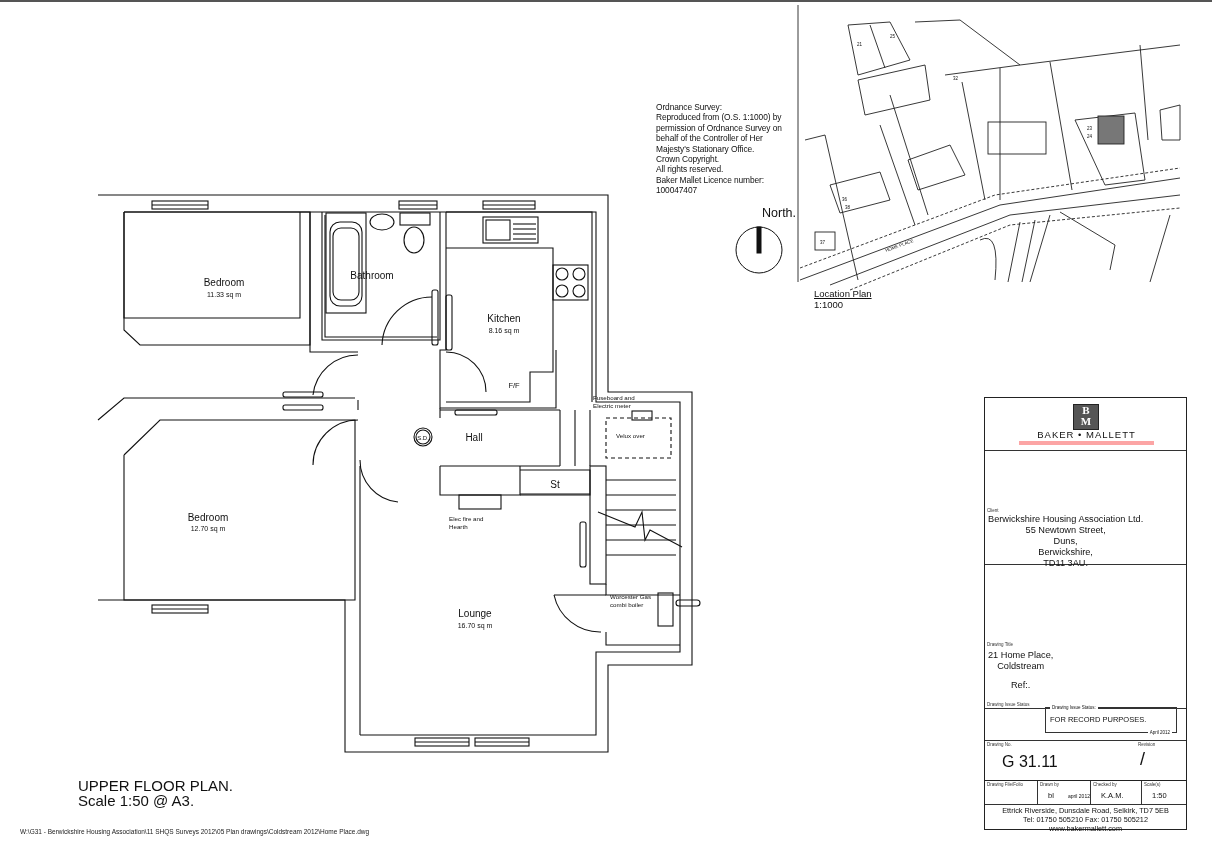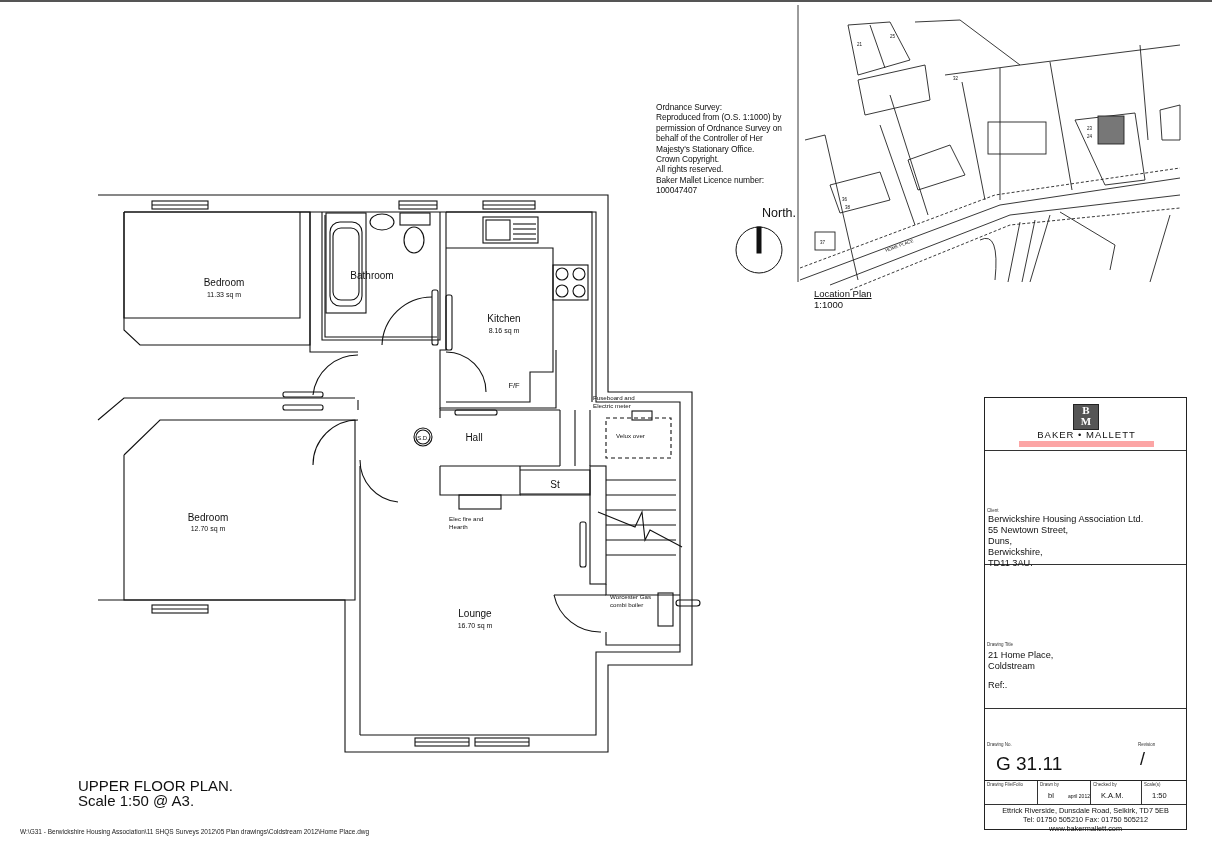--- a/index.html
+++ b/index.html
@@ -12,28 +12,28 @@
   .north-label { position:absolute; left:742px; top:206px; font-size:12.5px;margin-left:20px; }
   .loc-label { position:absolute; left:798px; top:288px; font-size:9.5px; line-height:11px;margin-left:16px; }
   .loc-label .u { text-decoration:underline; }
   .plan-title { position:absolute; left:78px; top:778px; font-size:15px; line-height:15px; }
   .file-path { position:absolute; left:20px; top:828px; font-size:6.5px; color:#222; }
   
   .tb { position:absolute; left:984px; top:397px; width:203px; height:433px; border:1.5px solid #222; box-sizing:border-box; background:#fff; }
   .tb .sec { position:absolute; left:0; width:100%; border-bottom:1.2px solid #333; box-sizing:border-box; }
   .tb .cap { position:absolute; left:2px; top:1px; font-size:4.5px; color:#333; }
   .logo-box { position:absolute; left:88px; top:6px; width:24px; height:24px; border:1px solid #222; background:#555; color:#fff; font-family:"Liberation Serif", serif; font-size:11px; line-height:11px; text-align:center; font-weight:bold; }
-  .logo-name { position:absolute; left:34px; top:31px; width:135px; text-align:center; font-size:9.5px; letter-spacing:1px; border-bottom:6px solid #fca5a5; border-top:0; padding-bottom:1px; }
+  .logo-name { position:absolute; left:34px; top:31px; width:135px; text-align:center; font-size:9.5px; letter-spacing:1px; border-bottom:4px solid #fca5a5; border-top:0; padding-bottom:1px; }
   .tag-lines { position:absolute; left:0; top:56px; width:100%; text-align:center; font-size:11px; line-height:13.5px; }
-  .txt9 { font-size:9.2px; line-height:11px; }
+  .txt9 { font-size:9.2px; line-height:11px;text-align:center; }
   .status-box { position:absolute; left:60px; top:6px; width:130px; height:24px; border:1px solid #333; }
   .status-box .c { position:absolute; left:4px; top:-3px; background:#fff; font-size:4.5px; padding:0 2px; }
   .status-box .v { position:absolute; left:4px; top:7px; font-size:7.5px; }
   .status-box .d { position:absolute; right:4px; bottom:-3px; background:#fff; font-size:4.5px; padding:0 2px; }
-  .dwgno { position:absolute; left:11px; top:12px; font-size:19px; }
+  .dwgno { position:absolute; left:17px; top:12px; font-size:16px; }
   .rev { position:absolute; left:155px; top:8px; font-size:18px; }
   .row4 { position:absolute; top:0; height:100%; border-right:1px solid #333; box-sizing:border-box; }
   .row4 .v { position:absolute; left:2px; top:10px; font-size:7.5px;padding-left:8px; }
   .footer-addr { position:absolute; left:0; width:100%; text-align:center; font-size:7.3px; line-height:9.2px; }
 </style>
 </head>
 <body>
 
 <div class="sheet-border-top"></div>
 
@@ -273,20 +273,28 @@
   </div>
   <div class="sec" style="top:243px;height:68px;">
     <div class="cap">Drawing Title</div>
     <div class="txt9" style="position:absolute;left:3px;top:9px;">
       <div>21 Home Place,</div>
       <div>Coldstream</div>
       <div style="height:8px;"></div>
       <div>Ref:.</div>
     </div>
   </div>
+  <div class="sec" style="top:303px;height:40px;">
+    <div class="cap">Drawing Issue Status</div>
+    <div class="status-box">
+      <span class="c">Drawing Issue Status:</span>
+      <span class="v">FOR RECORD PURPOSES.</span>
+      <span class="d">April 2012</span>
+    </div>
+  </div>
   <div class="sec" style="top:343px;height:40px;border-bottom:1.5px solid #222;">
     <div class="cap">Drawing No.</div>
     <div class="dwgno">G 31.11</div>
     <div class="cap" style="left:153px;">Revision</div>
     <div class="rev">/</div>
   </div>
   <div class="sec" style="top:383px;height:24px;">
     <div class="row4" style="left:0;width:53px;">
       <div class="cap">Drawing File/Folio</div>
     </div>

